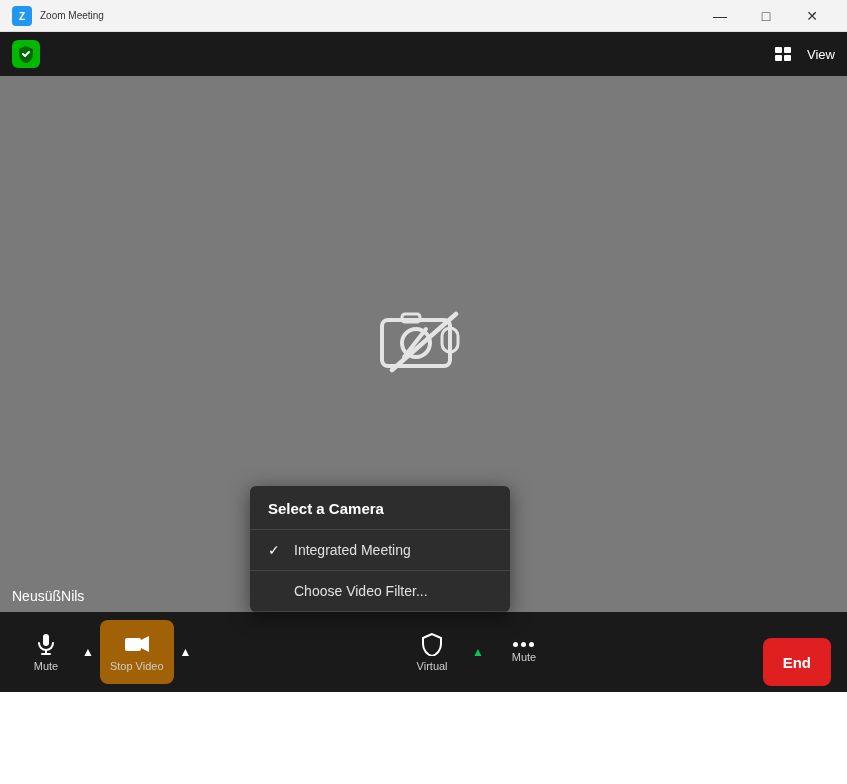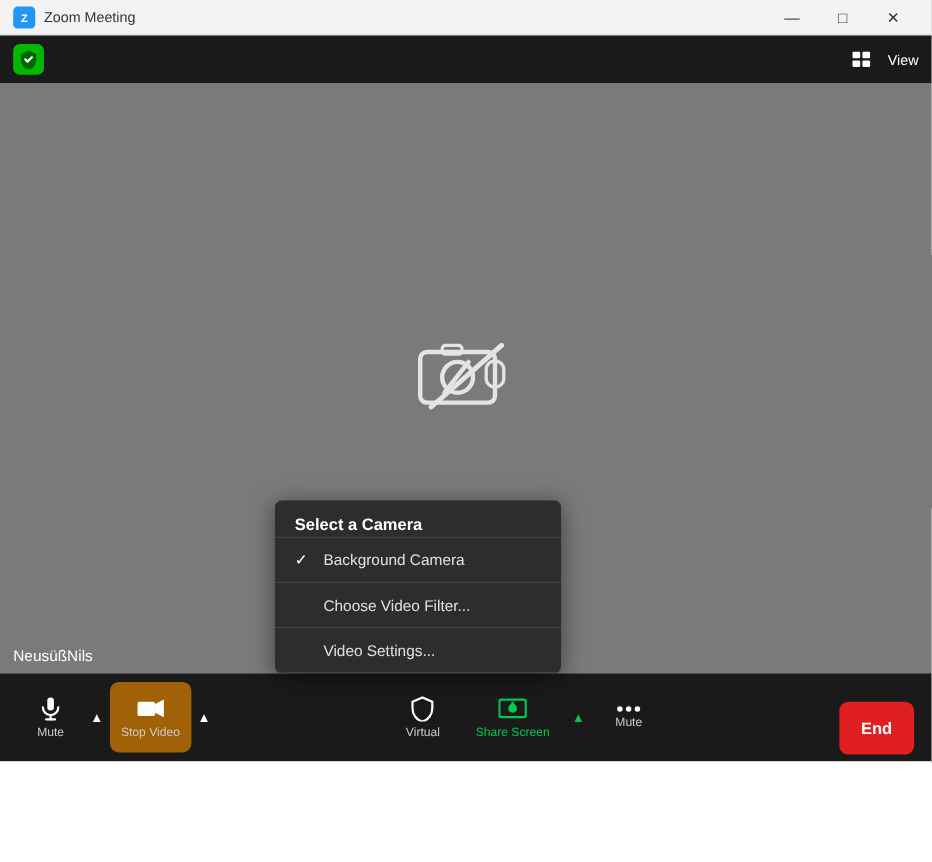--- a/index.html
+++ b/index.html
@@ -29,21 +29,21 @@
       border-radius: 4px;
       display: flex;
       align-items: center;
       justify-content: center;
       margin-right: 8px;
       font-size: 12px;
       color: white;
       font-weight: bold;
     }
     .title-bar-text {
-      font-size: 13px;
+      font-size: 10px;
       color: #333;
       flex: 1;
     }
     .title-bar-controls {
       display: flex;
       gap: 0;
     }
     .title-btn {
       width: 46px;
       height: 32px;
@@ -131,21 +131,21 @@
       left: 250px;
       bottom: 0;
       background: #2d2d2d;
       border-radius: 6px;
       overflow: hidden;
       min-width: 260px;
       box-shadow: 0 4px 20px rgba(0,0,0,0.5);
       z-index: 100;
     }
     .context-menu-header {
-      padding: 14px 18px 2px;
+      padding: 14px 18px 12px;
       font-weight: bold;
       font-size: 15px;
       color: white;
       border-bottom: 1px solid #444;
     }
     .context-menu-section {
       border-bottom: 1px solid #444;
     }
     .context-menu-item {
       padding: 12px 18px;
@@ -296,33 +296,27 @@
     </svg>
   </div>
 
   <div class="participant-name">NeusüßNils</div>
 
   <div class="context-menu">
     <div class="context-menu-header">Select a Camera</div>
     <div class="context-menu-section">
       <div class="context-menu-item">
         <span class="check-mark">✓</span>
-        <span>Background Camera</span>
+        <span>Integrated Meeting</span>
       </div>
     </div>
     <div class="context-menu-section">
       <div class="context-menu-item">
         <span class="no-check"></span>
         <span>Choose Video Filter...</span>
-      </div>
-    </div>
-    <div class="context-menu-section">
-      <div class="context-menu-item">
-        <span class="no-check"></span>
-        <span>Video Settings...</span>
       </div>
     </div>
   </div>
 </div>
 
 <div class="toolbar">
   <div class="toolbar-left">
 
     <div class="tool-btn">
       <svg width="24" height="24" viewBox="0 0 24 24" fill="white">
@@ -347,29 +341,20 @@
 
   <div class="toolbar-center">
 
     <div class="tool-btn">
       <svg width="24" height="24" viewBox="0 0 24 24" fill="none">
         <path d="M12 2L3 6v6c0 5.5 3.8 10.7 9 12 5.2-1.3 9-6.5 9-12V6L12 2z" stroke="white" stroke-width="2" fill="none"></path>
       </svg>
       <span class="tool-btn-label">Virtual</span>
     </div>
 
-    <div class="tool-btn">
-      <svg width="26" height="24" viewBox="0 0 26 24" fill="none">
-        <rect x="1" y="4" width="24" height="16" rx="2" stroke="#00c851" stroke-width="2" fill="none"></rect>
-        <circle cx="13" cy="12" r="4" fill="#00c851"></circle>
-        <polygon points="13,6 16,10 10,10" fill="#00c851"></polygon>
-        <line x1="13" y1="6" x2="13" y2="14" stroke="#00c851" stroke-width="2"></line>
-      </svg>
-      <span class="tool-btn-label green">Share Screen</span>
-    </div>
     <div class="chevron-btn" style="color:#00c851;">▲</div>
 
     <div class="tool-btn">
       <div class="more-dots">
         <span></span>
           <span></span>
           <span></span>
       </div>
       <span class="tool-btn-label">Mute</span>
     </div>

